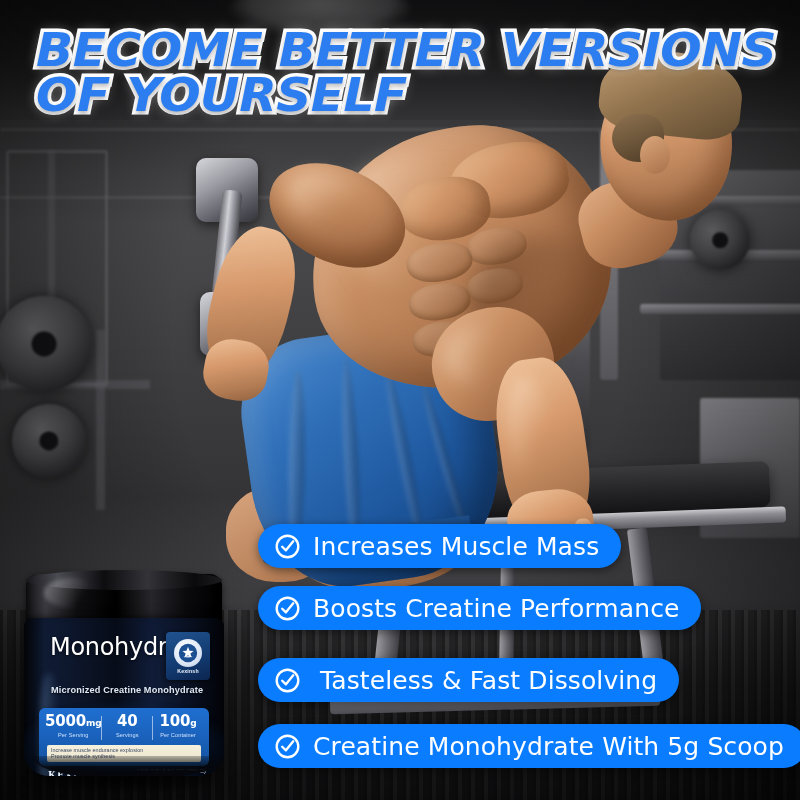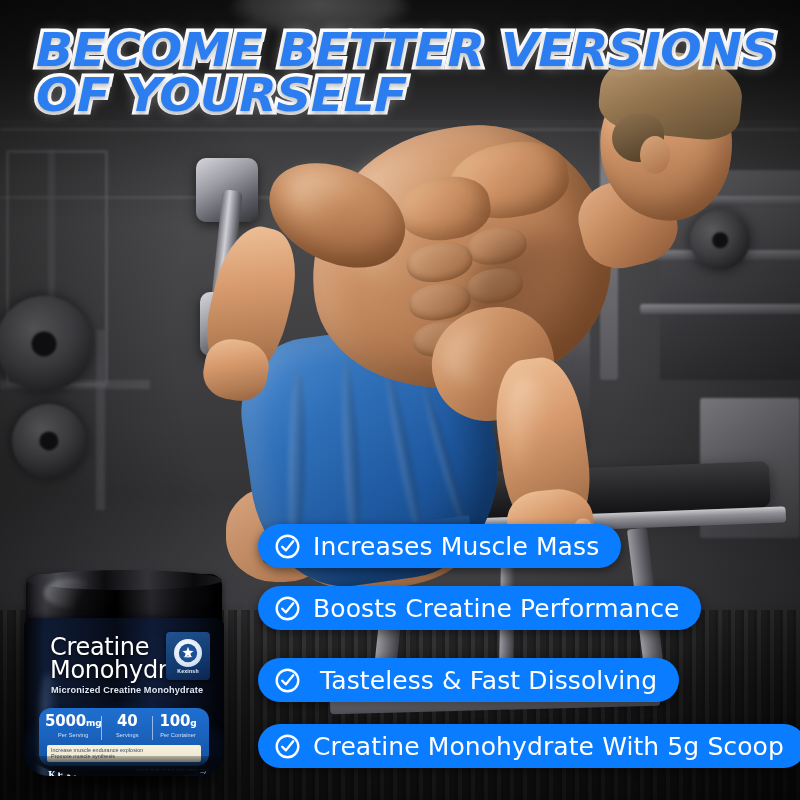--- a/index.html
+++ b/index.html
@@ -285,21 +285,21 @@
     box-shadow:0 1px 4px rgba(0,0,0,.6);
   }
   .badge-circle{
     width:28px;height:28px;border-radius:50%;
     background:radial-gradient(circle at 42% 34%,#ffffff,#dbe6f5 62%,#b9c9e2 100%);
     display:flex;align-items:center;justify-content:center;
   }
   .badge-name{color:#eaf1fb;font-size:5.2px;letter-spacing:.2px;font-weight:bold;}
 
   .jar-panel{
-    position:absolute;left:15px;top:90px;width:170px;height:58px;border-radius:12px;
+    position:absolute;left:15px;top:90px;width:170px;height:58px;border-radius:6px;
     background:linear-gradient(180deg,#1f6fd0 0%,#1a62bd 48%,#14539f 100%);
     box-shadow:0 2px 6px rgba(0,0,0,.45);
   }
   .stats{display:flex;align-items:flex-start;height:34px;padding:5px 6px 0 6px;}
   .stat{flex:1;text-align:center;position:relative;}
   .stat .v{color:#fff;font-weight:bold;font-size:15px;line-height:16px;letter-spacing:-.2px;
     font-family:"DejaVu Sans","Liberation Sans",sans-serif;}
   .stat .v .u{font-size:9px;font-weight:bold;}
   .stat .k{color:#cfe2fa;font-size:5.6px;letter-spacing:.1px;margin-top:1px;}
   .stat-div{width:1px;height:24px;background:rgba(255,255,255,.55);margin-top:3px;}
@@ -483,21 +483,20 @@
 
     <div class="jar-lid"></div>
     <div class="jar-lid-top"></div>
     <div class="jar-lid-gloss"></div>
 
     <div class="jar-body">
       <div class="jar-glow"></div>
       <div class="jar-hl"></div>
 
       <div class="jar-title">
-        <div>Creatine</div>
         <div>Monohydrate</div>
       </div>
 
       <div class="jar-sub">Micronized Creatine Monohydrate</div>
 
       <div class="jar-badge">
         <div class="badge-circle">
           <svg width="20" height="20" viewBox="0 0 24 24">
             <circle cx="12" cy="12" r="11" fill="#1d4f93"></circle>
             <path d="M12 4.6 L13.8 9.3 L18.8 9.5 L14.9 12.6 L16.2 17.4 L12 14.6 L7.8 17.4 L9.1 12.6 L5.2 9.5 L10.2 9.3 Z" fill="#ffffff"></path>

